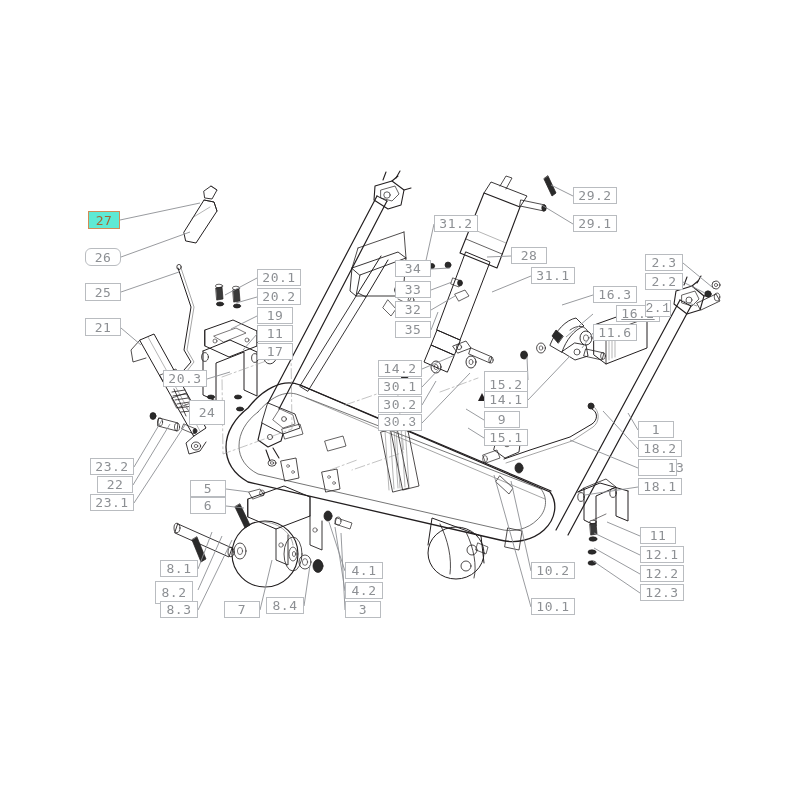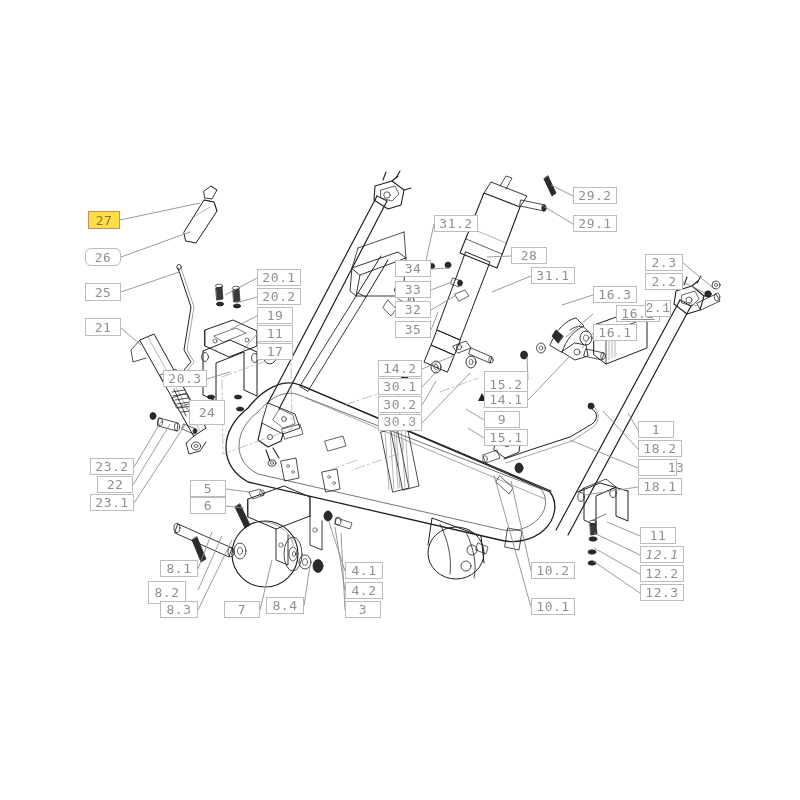--- a/index.html
+++ b/index.html
@@ -40,21 +40,21 @@
     font-size: 13px;
     line-height: 1;
     letter-spacing: 0.5px;
     display: flex;
     align-items: center;
     justify-content: center;
     white-space: nowrap;
     user-select: none;
   }
   .callout.highlight {
-    background: #fde047;
+    background: #5eead4;
     border-color: #d08d56;
     color: #a36634;
   }
   .leader {
     position: absolute;
     left: 0; top: 0;
     width: 800px;
     height: 800px;
     pointer-events: none;
   }
@@ -458,21 +458,21 @@
       <div class="callout" style="left: 257px; top: 325px; width: 36px; height: 17px;">11</div>
       <div class="callout" style="left: 257px; top: 343px; width: 36px; height: 17px;">17</div>
       <div class="callout" style="left: 163px; top: 370px; width: 44px; height: 17px;">20.3</div>
       <div class="callout" style="left: 189px; top: 400px; width: 36px; height: 25px;">24</div>
       <div class="callout" style="left: 90px; top: 458px; width: 44px; height: 17px;">23.2</div>
       <div class="callout" style="left: 97px; top: 476px; width: 36px; height: 17px;">22</div>
       <div class="callout" style="left: 90px; top: 494px; width: 44px; height: 17px;">23.1</div>
       <div class="callout" style="left: 190px; top: 480px; width: 36px; height: 17px;">5</div>
       <div class="callout" style="left: 190px; top: 497px; width: 36px; height: 17px;">6</div>
       <div class="callout" style="left: 160px; top: 560px; width: 38px; height: 17px;">8.1</div>
-      <div class="callout" style="left: 148px; top: 581px; width: 38px; height: 23px;">8.2</div>
+      <div class="callout" style="left: 155px; top: 581px; width: 38px; height: 23px;">8.2</div>
       <div class="callout" style="left: 160px; top: 601px; width: 38px; height: 17px;">8.3</div>
       <div class="callout" style="left: 224px; top: 601px; width: 36px; height: 17px;">7</div>
       <div class="callout" style="left: 266px; top: 597px; width: 38px; height: 17px;">8.4</div>
       <div class="callout" style="left: 345px; top: 562px; width: 38px; height: 17px;">4.1</div>
       <div class="callout" style="left: 345px; top: 582px; width: 38px; height: 17px;">4.2</div>
       <div class="callout" style="left: 345px; top: 601px; width: 36px; height: 17px;">3</div>
       <div class="callout" style="left: 434px; top: 215px; width: 44px; height: 17px;">31.2</div>
       <div class="callout" style="left: 395px; top: 260px; width: 36px; height: 17px;">34</div>
       <div class="callout" style="left: 395px; top: 281px; width: 36px; height: 17px;">33</div>
       <div class="callout" style="left: 395px; top: 301px; width: 36px; height: 17px;">32</div>
@@ -484,29 +484,29 @@
       <div class="callout" style="left: 378px; top: 360px; width: 44px; height: 17px;">14.2</div>
       <div class="callout" style="left: 378px; top: 378px; width: 44px; height: 17px;">30.1</div>
       <div class="callout" style="left: 378px; top: 396px; width: 44px; height: 17px;">30.2</div>
       <div class="callout" style="left: 378px; top: 414px; width: 44px; height: 17px; font-family: Liberation Mono, monospace;">30.3</div>
       <div class="callout" style="left: 484px; top: 371px; width: 44px; height: 27px;">15.2</div>
       <div class="callout" style="left: 484px; top: 391px; width: 44px; height: 17px;">14.1</div>
       <div class="callout" style="left: 484px; top: 411px; width: 36px; height: 17px;">9</div>
       <div class="callout" style="left: 484px; top: 429px; width: 44px; height: 17px;">15.1</div>
       <div class="callout" style="left: 593px; top: 286px; width: 44px; height: 17px;">16.3</div>
       <div class="callout" style="left: 616px; top: 305px; width: 44px; height: 17px; text-decoration: underline;">16.2</div>
-      <div class="callout" style="left: 593px; top: 324px; width: 44px; height: 17px;">16.1</div>
+      <div class="callout" style="left: 593px; top: 324px; width: 44px; height: 17px;">11.6</div>
       <div class="callout" style="left: 645px; top: 254px; width: 38px; height: 17px;">2.3</div>
       <div class="callout" style="left: 645px; top: 273px; width: 38px; height: 17px;">2.2</div>
       <div class="callout" style="left: 645px; top: 300px; width: 26px; height: 17px; font-family: Liberation Mono, monospace;">2.1</div>
       <div class="callout" style="left: 638px; top: 421px; width: 36px; height: 17px;">1</div>
       <div class="callout" style="left: 638px; top: 440px; width: 44px; height: 17px;">18.2</div>
       <div class="callout" style="left: 638px; top: 459px; width: 36px; height: 17px; padding-left: 37px;">13</div>
       <div class="callout" style="left: 638px; top: 478px; width: 44px; height: 17px;">18.1</div>
       <div class="callout" style="left: 640px; top: 527px; width: 36px; height: 17px;">11</div>
-      <div class="callout" style="left: 640px; top: 546px; width: 44px; height: 17px; font-style: italic;">12.1</div>
+      <div class="callout" style="left: 640px; top: 546px; width: 44px; height: 17px;">12.1</div>
       <div class="callout" style="left: 640px; top: 565px; width: 44px; height: 17px;">12.2</div>
       <div class="callout" style="left: 640px; top: 584px; width: 44px; height: 17px;">12.3</div>
       <div class="callout" style="left: 531px; top: 562px; width: 44px; height: 17px;">10.2</div>
       <div class="callout" style="left: 531px; top: 598px; width: 44px; height: 17px;">10.1</div>
     </div>
 
 </div>
 
 </body></html>

